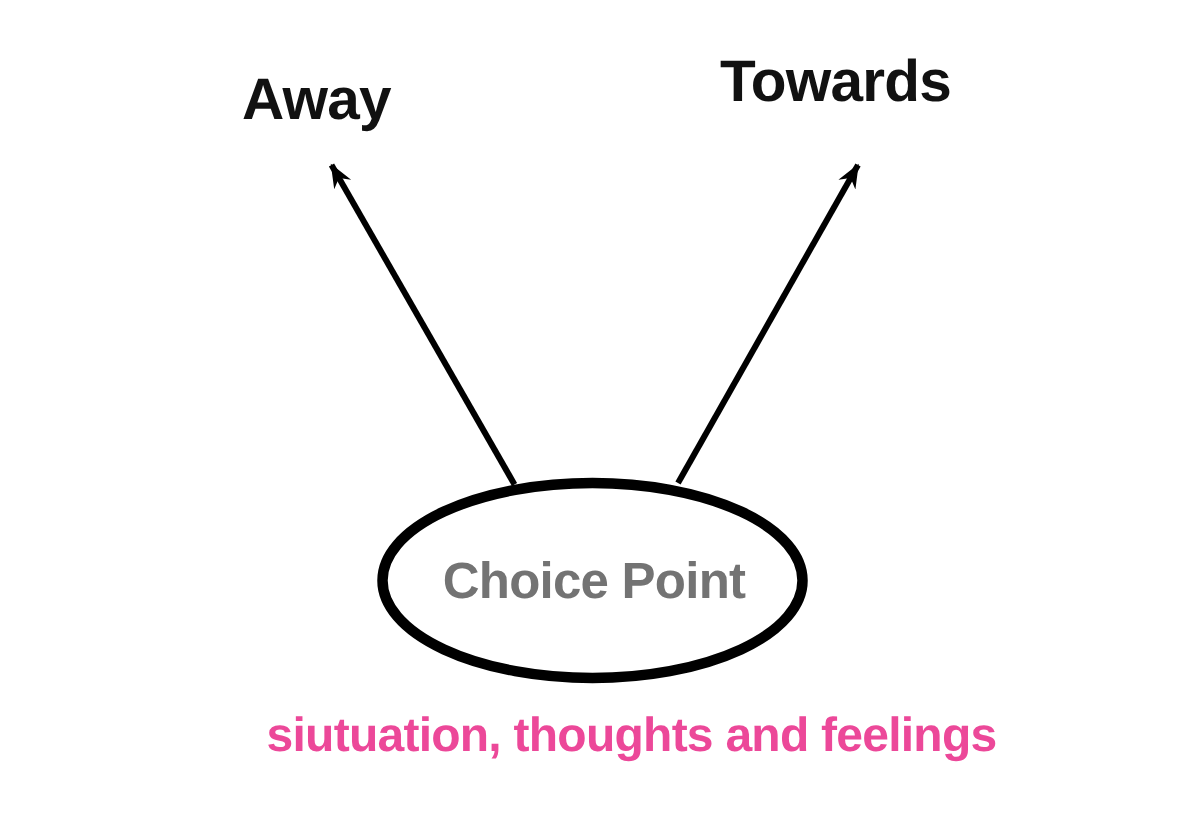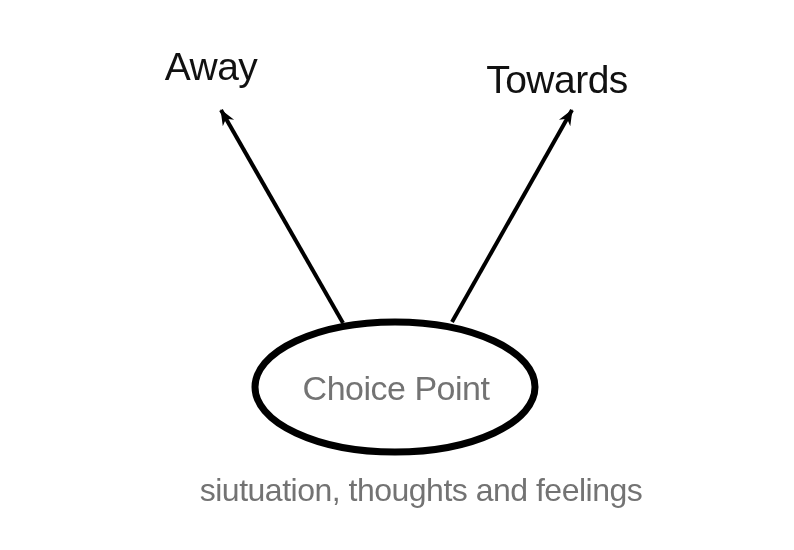--- a/index.html
+++ b/index.html
@@ -17,34 +17,34 @@
   }
   .diagram-svg {
     position: absolute;
     left: 0;
     top: 0;
   }
   .label {
     position: absolute;
     transform: translate(-50%, -50%);
     white-space: nowrap;
-    font-weight: normal;
+    font-weight: bold;
     color: #111111;
     letter-spacing: -0.5px;
   }
   .branch-label {
     font-size: 39px;
   }
   .ellipse-label {
     font-size: 34px;
     color: #737373;
   }
   .caption-label {
     font-size: 32px;
-    color: #737373;
+    color: #ec4899;
   }
 </style>
 </head>
 <body>
 
 <div class="stage">
 
   <svg class="diagram-svg" width="794" height="550" viewBox="0 0 794 550">
     <defs>
       <marker id="arrowhead" markerUnits="userSpaceOnUse" markerWidth="18" markerHeight="18" refX="15" refY="8" orient="auto">
@@ -54,19 +54,19 @@
 
     <line x1="343" y1="323" x2="221" y2="110" stroke="#000000" stroke-width="4" marker-end="url(#arrowhead)"></line>
 
     <line x1="452" y1="322" x2="572" y2="110" stroke="#000000" stroke-width="4" marker-end="url(#arrowhead)"></line>
 
     <ellipse cx="395" cy="387" rx="140" ry="65" fill="#ffffff" stroke="#000000" stroke-width="7"></ellipse>
   </svg>
 
   <div class="label branch-label" style="left:211px; top:67px;">Away</div>
 
-  <div class="label branch-label" style="left:557px; top:80px;">Towards</div>
+  <div class="label branch-label" style="left:557px; top:55px;">Towards</div>
 
   <div class="label ellipse-label" style="left:396px; top:388px;">Choice Point</div>
 
   <div class="label caption-label" style="left:421px; top:490px;">siutuation, thoughts and feelings</div>
 
 </div>
 
 </body></html>

